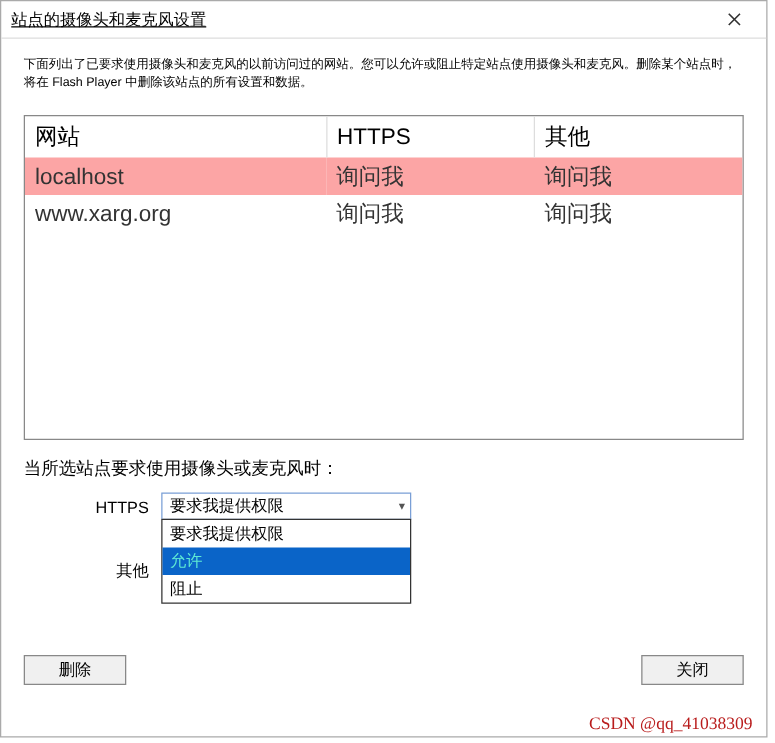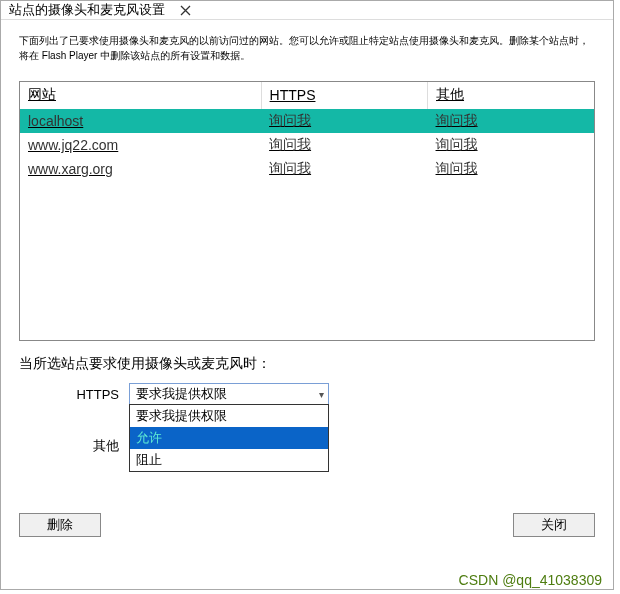--- a/index.html
+++ b/index.html
@@ -14,25 +14,27 @@
 }
 .window {
   width: 614px;
   height: 590px;
   border: 1px solid #aaa;
   background: #fff;
   display: flex;
   flex-direction: column;
 }
 .titlebar {
-  height: 19px;
-  display: flex;
-  align-items: center;
+  height: 30px;
+  display: flex;
+  align-items: center;
+  justify-content: space-between;
   padding: 0 6px 0 8px;
   border-bottom: 1px solid #ddd;
+  text-decoration: underline;
 }
 .titlebar span { font-size: 13px; }
 .close-x {
   width: 40px;
   height: 28px;
   display: flex;
   align-items: center;
   justify-content: center;
   font-size: 14px;
   cursor: pointer;
@@ -50,37 +52,36 @@
 }
 .table-box {
   border: 1px solid #888;
   height: 260px;
   overflow: hidden;
   background: #fff;
 }
 table {
   width: 100%;
   border-collapse: collapse;
-  font-size: 14px;
-  text-decoration: underline;
+  font-size: 18px;
 }
 thead th {
   text-align: left;
   font-weight: normal;
   padding: 4px 8px;
   border-bottom: 1px solid transparent;
   border-right: 1px solid #ddd;
 }
 thead th:last-child { border-right: none; }
 thead { border-bottom: 1px solid #ccc; }
 tbody td {
   padding: 3px 8px;
   color: #333;
 }
-tbody tr.sel td { background: #14b8a6; }
+tbody tr.sel td { background: #fca5a5; }
 .col1 { width: 42%; }
 .col2 { width: 29%; }
 .col3 { width: 29%; }
 
 .form-area {
   margin-top: 14px;
 }
 .form-label {
   font-size: 14px;
   margin-bottom: 10px;
@@ -149,23 +150,23 @@
   margin-right: 12px;
 }
 .btn.right {
   margin-left: auto;
   margin-right: 0;
 }
 .watermark {
   position: fixed;
   bottom: 6px;
   right: 18px;
-  color: #4d7c0f;
+  color: #b91c1c;
   font-size: 14px;
-  font-family: Liberation Sans, sans-serif;
+  font-family: Liberation Serif, serif;
   pointer-events: none;
 }
 </style>
 </head>
 <body>
 
 <div class="window">
 
   <div class="titlebar">
     <span>站点的摄像头和麦克风设置</span>
@@ -185,25 +186,20 @@
         <thead>
           <tr>
             <th class="col1">网站</th>
             <th class="col2">HTTPS</th>
             <th class="col3">其他</th>
           </tr>
         </thead>
         <tbody id="tbody">
             <tr class="sel">
               <td>localhost</td>
-              <td>询问我</td>
-              <td>询问我</td>
-            </tr>
-            <tr>
-              <td>www.jq22.com</td>
               <td>询问我</td>
               <td>询问我</td>
             </tr>
             <tr>
               <td>www.xarg.org</td>
               <td>询问我</td>
               <td>询问我</td>
             </tr>
           </tbody>
       </table>

